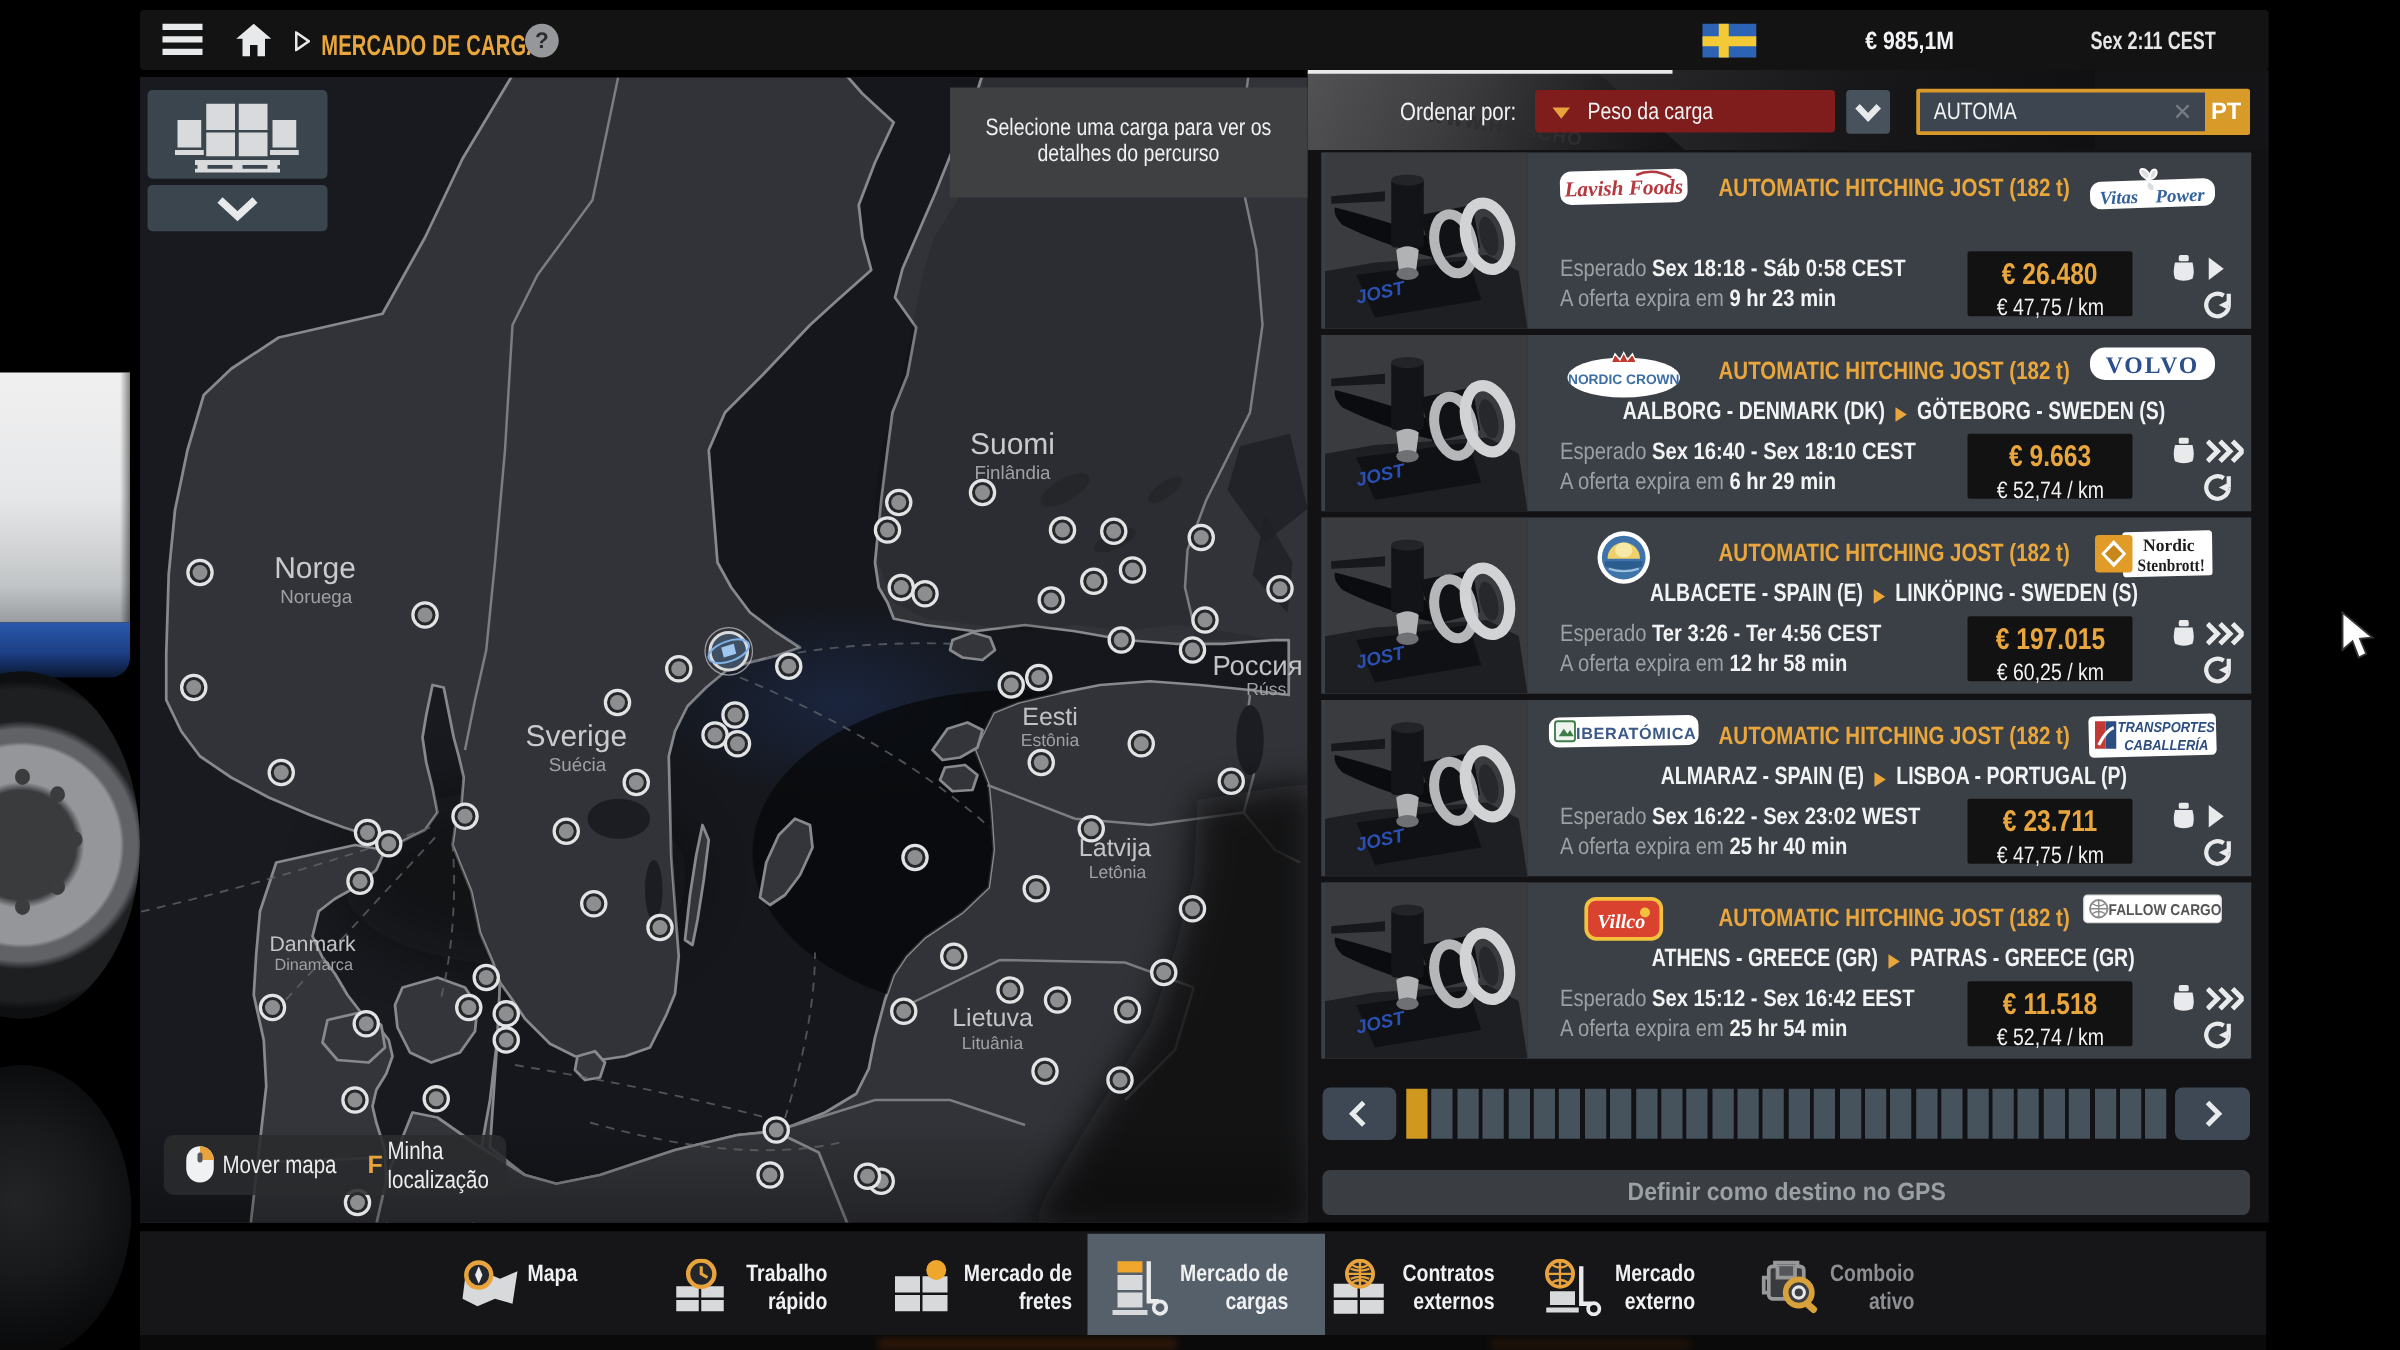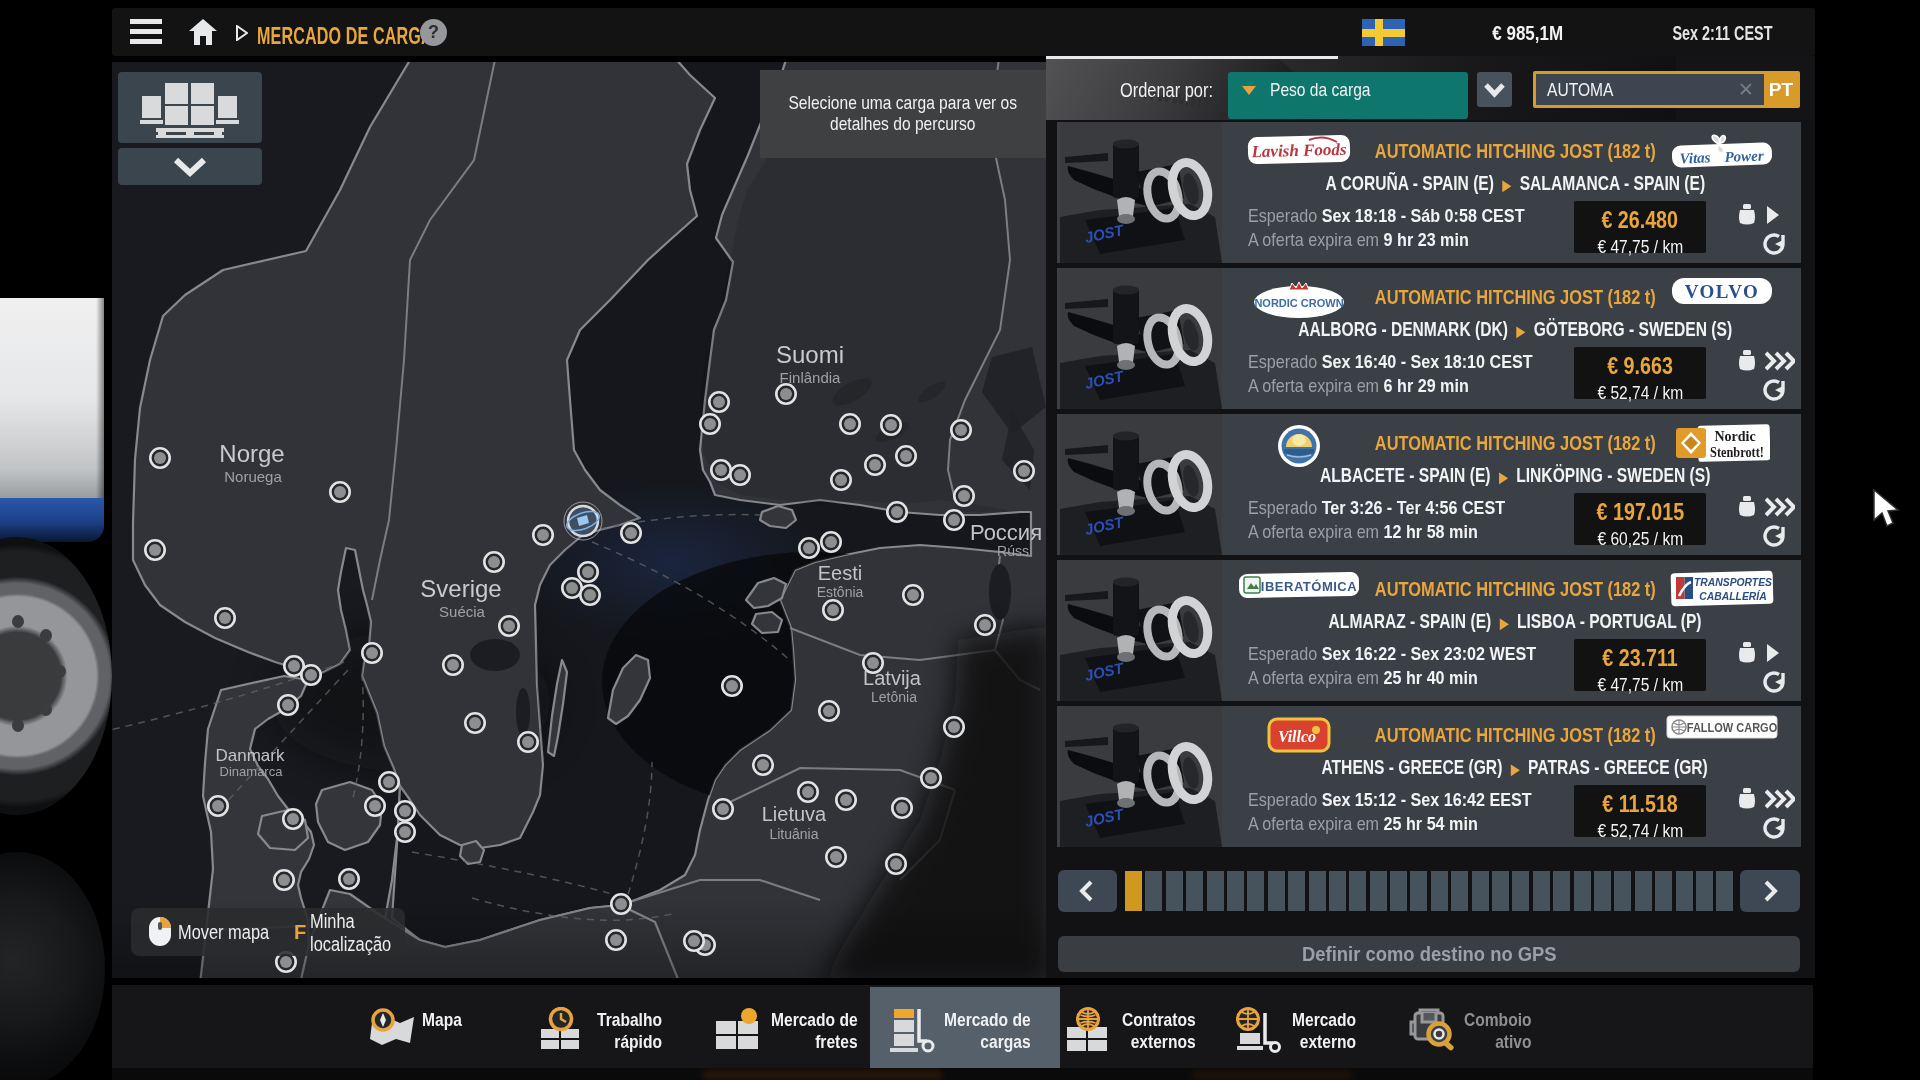--- a/index.html
+++ b/index.html
@@ -54,21 +54,21 @@
 
 #panel { left:1046px; top:56px; width:769px; height:922px; background:#121214; }
 #phototop { left:1046px; top:56px; width:769px; height:64px; overflow:hidden; background:#141416; }
 #phototop .tr { position:absolute; left:0px; top:2px; width:290px; height:62px;
   background:linear-gradient(115deg,#59595b 0%,#414143 40%,#232325 75%,#141416 100%); opacity:0.9; }
 #phototop .cab { position:absolute; left:230px; top:0px; width:400px; height:64px;
   background:linear-gradient(100deg,#2a2a2c 0%,#18181a 50%,#101012 100%);
   clip-path:polygon(0 0, 100% 0, 100% 100%, 18% 100%); }
 #phototop .wline { position:absolute; left:0; top:0px; width:292px; height:2.5px; background:#e8e9ea; }
 #ordlabel { left:1120px; top:79px; width:114px; font-size:20px; color:#f0f1f2; }
-#dropdown { left:1228px; top:72px; width:240px; height:47px; background:#0f766e; border-radius:3px; }
+#dropdown { left:1228px; top:72px; width:240px; height:34px; background:#7f1d1d; border-radius:3px; }
 #dropdown .tri { position:absolute; left:14px; top:14px; width:0; height:0;
   border-left:7px solid transparent; border-right:7px solid transparent; border-top:9px solid #e8a33c; }
 #dropdown .txt { position:absolute; left:42px; top:7px; font-size:19px; color:#f0f1f2; }
 #chevbtn2 { left:1477px; top:72px; width:35px; height:35px; background:#47525c; border-radius:3px; }
 #search { left:1533px; top:71px; width:267px; height:37px; background:#d89b2a; border-radius:2px; }
 #search .inner { position:absolute; left:3px; top:3px; width:228px; height:31px; background:#3d4650; }
 #search .stxt { position:absolute; left:14px; top:8px; font-size:19px; color:#f2f3f4; }
 #search .x { position:absolute; left:205px; top:7px; font-size:19px; color:#777c82; }
 #search .pt { position:absolute; right:7px; top:8px; font-size:19px; font-weight:bold; color:#fff; }
 
@@ -585,21 +585,20 @@
               <rect x="0" y="14" width="100" height="22" rx="9" fill="#fff"></rect>
               <g transform="translate(47,14) scale(0.8)">
                 <path d="M0,0 C-12,-8 -8,-14 -2,-10 C2,-7 2,-3 0,0 Z" fill="#dcdddf" stroke="#fff" stroke-width="2"></path>
                 <path d="M1,-1 C3,-15 11,-11 8,-5 C6,-1 3,-1 1,-1 Z" fill="#dcdddf" stroke="#fff" stroke-width="2"></path>
                 <path d="M0,1 C10,6 6,14 0,10 C-3,7 -2,3 0,1 Z" fill="#dcdddf" stroke="#fff" stroke-width="2"></path>
               </g>
               <text x="23" y="32" text-anchor="middle" font-family="Liberation Serif, serif" font-style="italic" font-weight="bold" font-size="15" fill="#33629b">Vitas</text>
               <text x="72" y="32" text-anchor="middle" font-family="Liberation Serif, serif" font-style="italic" font-weight="bold" font-size="15" fill="#33629b">Power</text>
             </g>
           </svg></div>
-    <div class="route"><span class="cx s78">A CORUÑA - SPAIN (E)&nbsp;&nbsp;<span class="rarr">▶</span>&nbsp;&nbsp;SALAMANCA - SPAIN (E)</span></div>
     <div class="esp"><span class="cl s85"><span class="grey">Esperado </span><b>Sex 18:18 - Sáb 0:58 CEST</b></span></div>
     <div class="expira"><span class="cl s85"><span class="grey">A oferta expira em </span><b>9 hr 23 min</b></span></div>
     <div class="pricebox">
           <div class="p1"><span class="cx">€ 26.480</span></div>
           <div class="p2"><span class="cx">€ 47,75 / km</span></div>
         </div>
     <div class="ic1"><svg width="20" height="22" viewBox="0 0 20 22">
             <rect x="6" y="0" width="8" height="5" rx="1.5" fill="#e9eaeb"></rect>
             <path d="M3,6 h14 q2,8 0,13 q-7,3 -14,0 q-2,-5 0,-13 Z" fill="#e9eaeb"></path>
           </svg></div>

